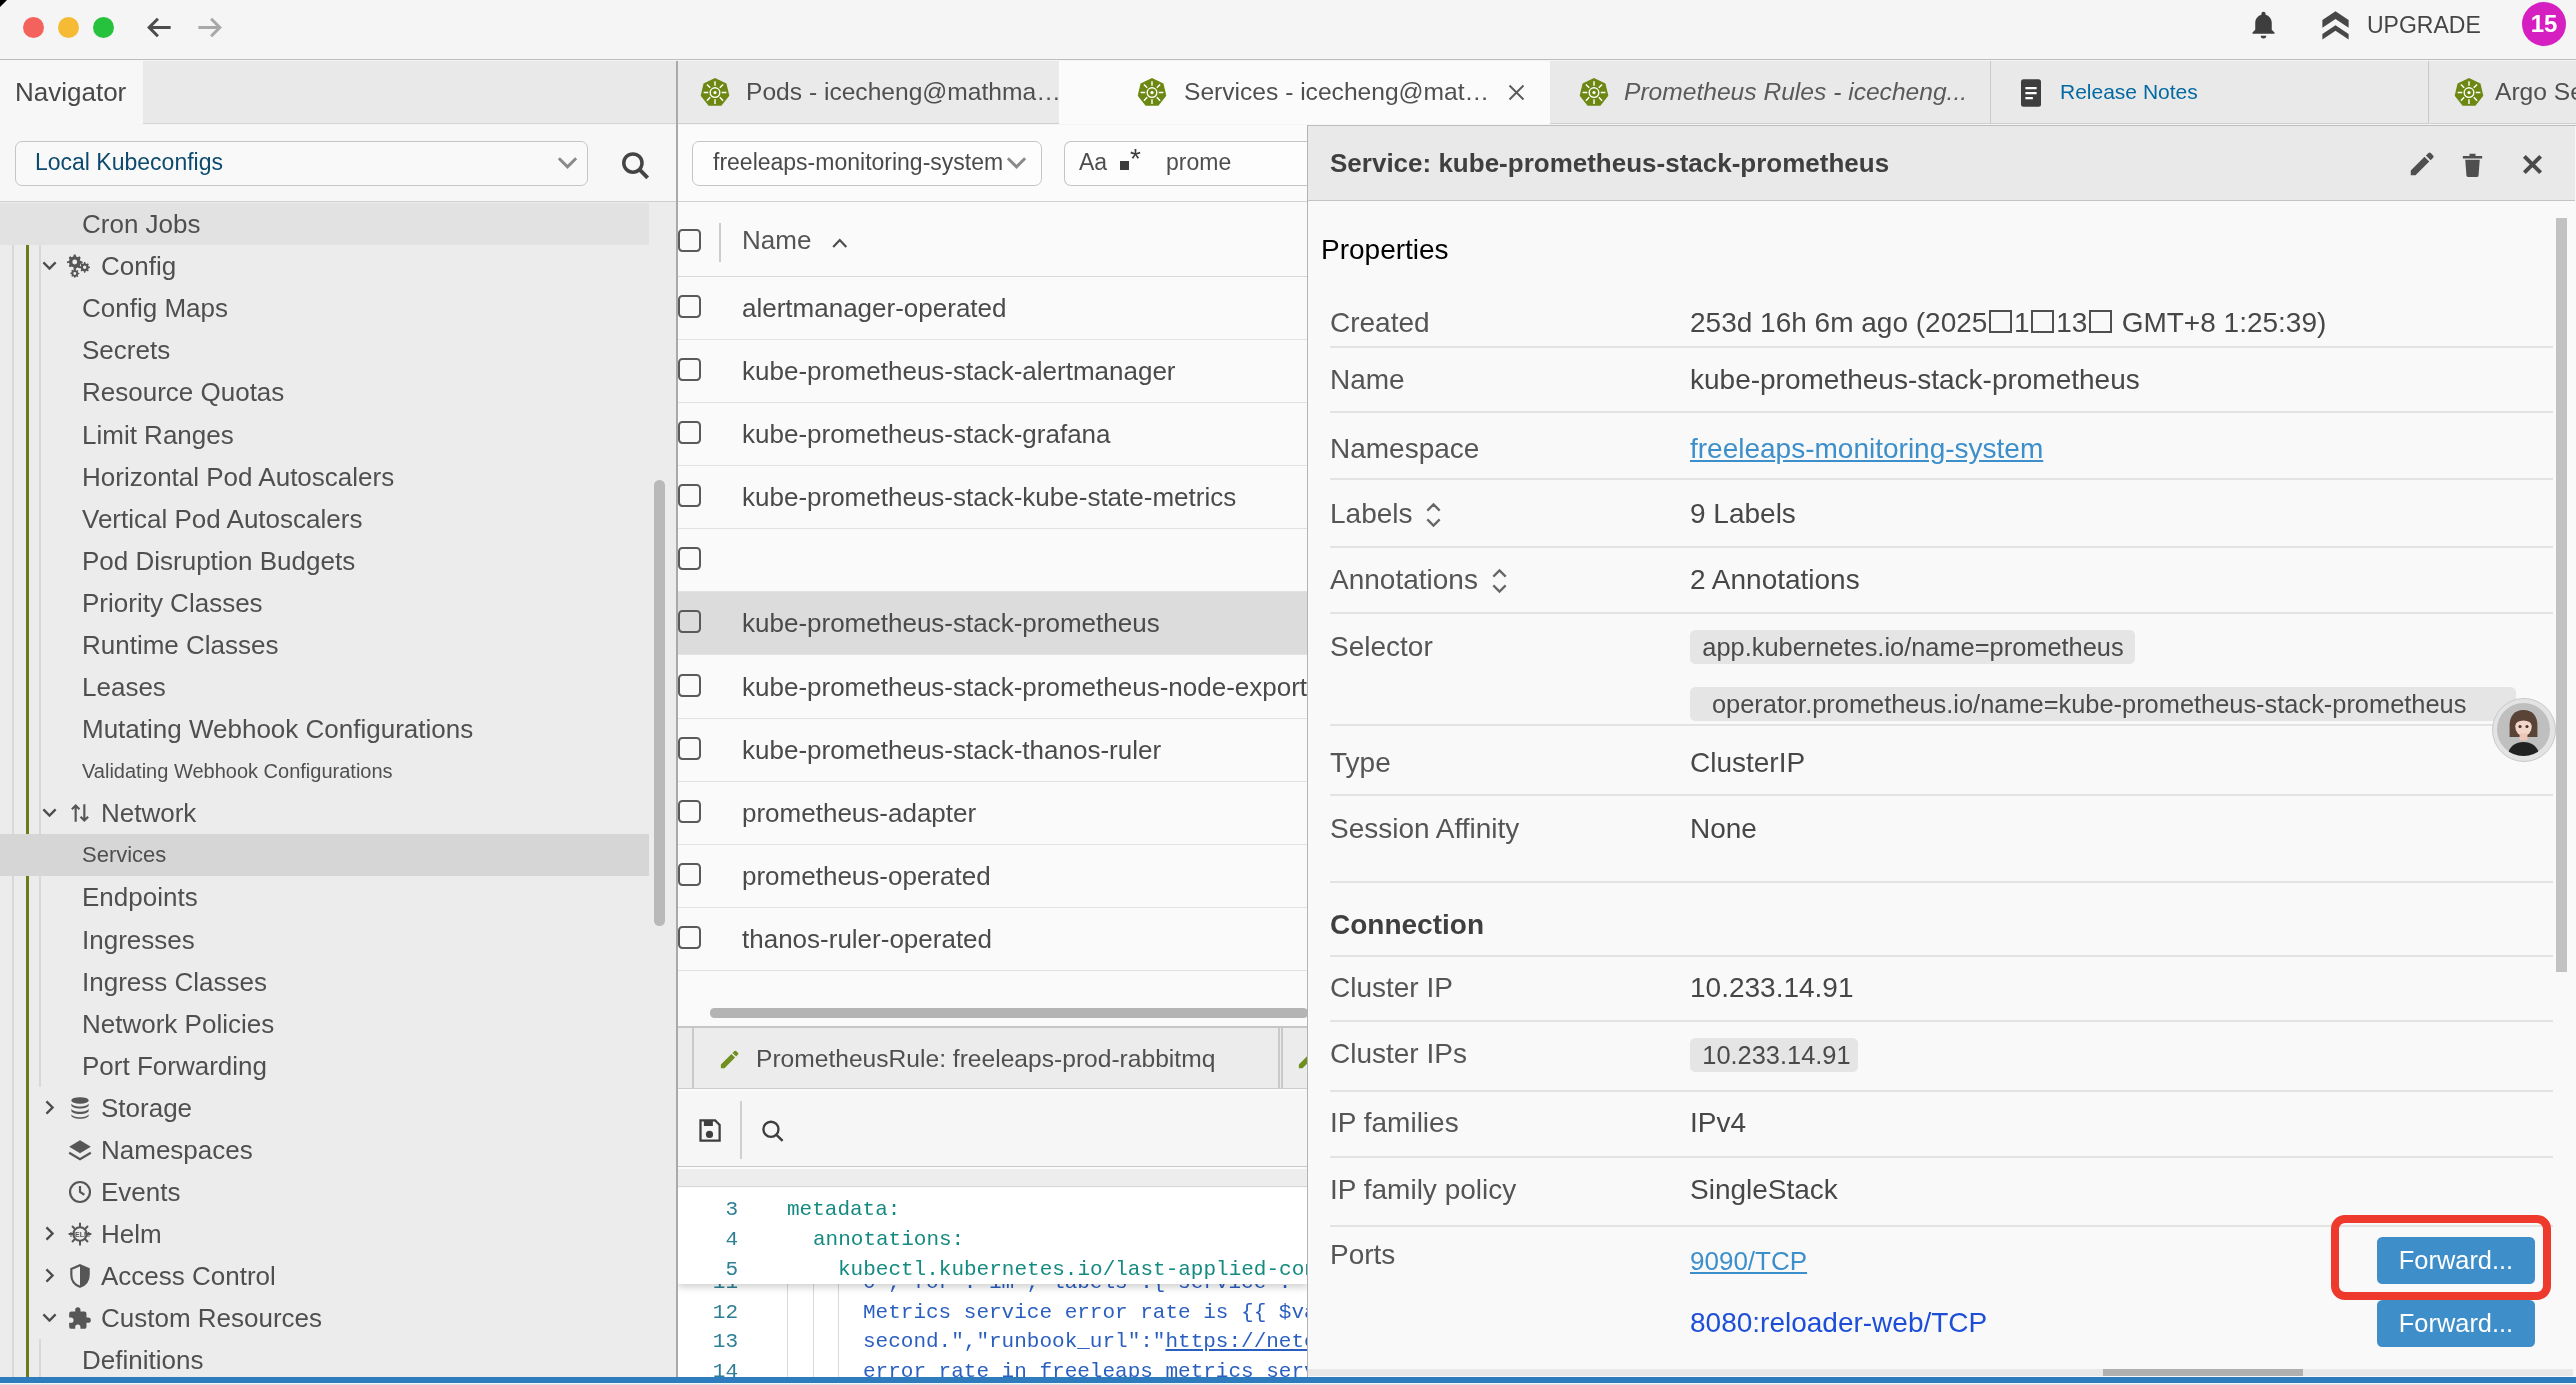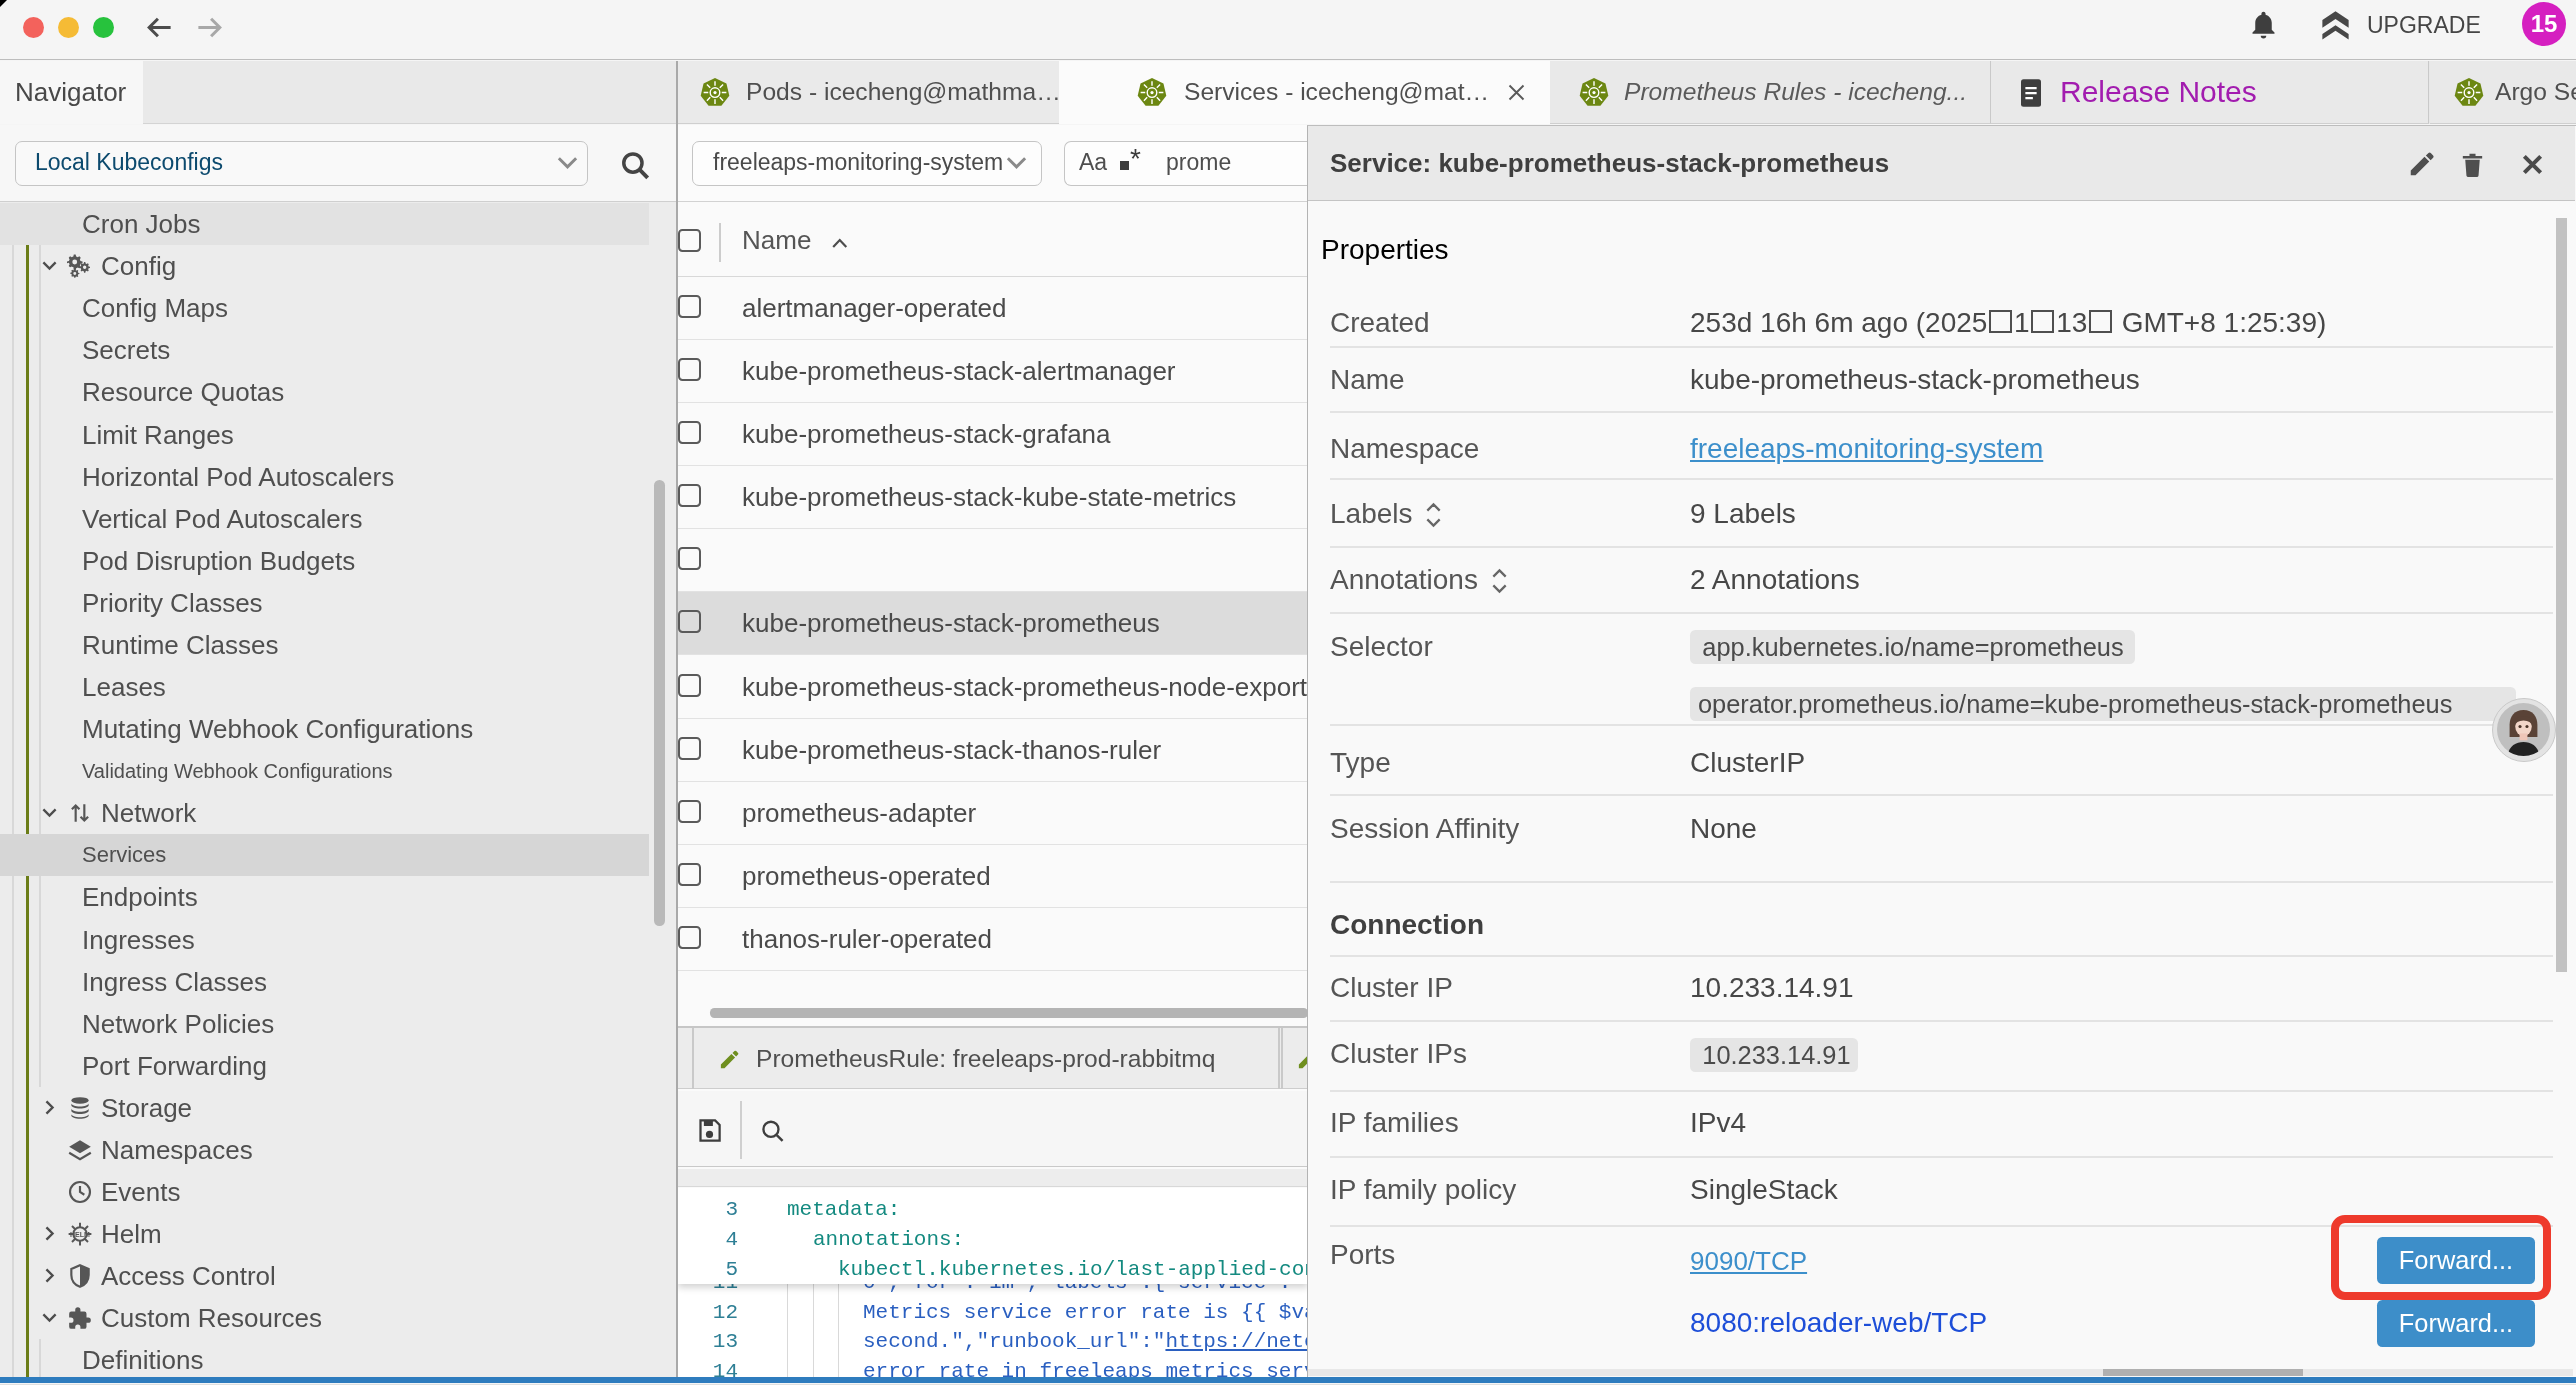--- a/index.html
+++ b/index.html
@@ -78,21 +78,21 @@
         <circle cx="18" cy="17.5" r="1.8" fill="#fff"></circle>
       </svg>
     </div>
   <div class="abs tov" style="left:1624px;top:0;width:351px;height:61px;line-height:61px;font-size:24.6px;font-style:italic;color:#5a5a5a">Prometheus Rules - icecheng...</div>
 
   <div class="abs" style="left:1991px;top:0;width:438px;height:63px;background:#e9e9e9;border-bottom:1.8px solid #cfcfcf;border-right:1.8px solid #c9c9c9"></div>
   <svg class="abs" style="left:2016px;top:16.7px" width="30" height="30" viewBox="0 0 24 24">
       <path fill="#3e3e3e" d="M4 3 a2 2 0 0 1 2-2 h12 a2 2 0 0 1 2 2 v18 a2 2 0 0 1-2 2 H6 a2 2 0 0 1-2-2z"></path>
       <path stroke="#fff" stroke-width="1.8" d="M7.5 8 h9 M7.5 12 h9 M7.5 16 h6"></path>
     </svg>
-  <div class="abs" style="left:2060px;top:0;height:61px;line-height:61px;font-size:30px;color:#a21caf">Release Notes</div>
+  <div class="abs" style="left:2060px;top:0;height:61px;line-height:61px;font-size:21px;color:#0369a1">Release Notes</div>
 
   <div class="abs" style="left:2430px;top:0;width:146px;height:63px;background:#e9e9e9;border-bottom:1.8px solid #cfcfcf"></div>
   <div class="abs" style="left:2453px;top:16px" id="k8s4">
       <svg width="32" height="32" viewBox="0 0 36 36">
         <path fill="#6c8712" d="M18 1 L30.9 7.2 L34.1 21.2 L25.2 32.4 L10.8 32.4 L1.9 21.2 L5.1 7.2 Z"></path>
         <g stroke="#fff" stroke-width="1.6" fill="none">
           <circle cx="18" cy="17.5" r="5.4"></circle>
           <path d="M18.0 9.9 L18.0 4.7 M23.4 12.1 L27.1 8.4 M25.6 17.5 L30.8 17.5 M23.4 22.9 L27.1 26.6 M18.0 25.1 L18.0 30.3 M12.6 22.9 L8.9 26.6 M10.4 17.5 L5.2 17.5 M12.6 12.1 L8.9 8.4"></path>
         </g>
         <circle cx="18" cy="17.5" r="1.8" fill="#fff"></circle>
@@ -416,21 +416,21 @@
     <div class="abs ell" style="left:382px;top:367px;width:859px;height:42px;line-height:42px;font-size:28px;color:#474747">9 Labels</div>
     <div class="abs" style="left:22px;top:420px;width:1223px;height:1.8px;background:#e3e3e3"></div>
     <div class="abs ell" style="left:22px;top:433px;width:351px;height:42px;line-height:42px;font-size:28px;color:#555">Annotations</div>
     <svg class="abs" style="left:180px;top:440px" width="23" height="30" viewBox="0 0 26 34">
       <path d="M6 12 L13 5 L20 12 M6 22 L13 29 L20 22" stroke="#666" stroke-width="2.6" fill="none"></path>
     </svg>
     <div class="abs ell" style="left:382px;top:433px;width:859px;height:42px;line-height:42px;font-size:28px;color:#474747">2 Annotations</div>
     <div class="abs" style="left:22px;top:486px;width:1223px;height:1.8px;background:#e3e3e3"></div>
     <div class="abs ell" style="left:22px;top:500px;width:351px;height:42px;line-height:42px;font-size:28px;color:#555">Selector</div>
     <div class="abs ell" style="left:382px;top:504px;width:445px;height:34px;line-height:34px;background:#e5e5e5;border-radius:5.3px;padding:0 12.3px;font-size:25.4px;color:#4a4a4a">app.kubernetes.io/name=prometheus</div>
-    <div class="abs ell" style="left:382px;top:561px;width:826px;height:34px;line-height:34px;background:#e5e5e5;border-radius:5.3px;padding:0 8px;font-size:25.4px;color:#4a4a4a">operator.prometheus.io/name=kube-prometheus-stack-prometheus</div>
+    <div class="abs ell" style="left:382px;top:561px;width:826px;height:34px;line-height:34px;background:#e5e5e5;border-radius:5.3px;padding:0 22px;font-size:25.4px;color:#4a4a4a">operator.prometheus.io/name=kube-prometheus-stack-prometheus</div>
     <div class="abs" style="left:22px;top:598px;width:1223px;height:1.8px;background:#e3e3e3"></div>
     <div class="abs ell" style="left:22px;top:616px;width:351px;height:42px;line-height:42px;font-size:28px;color:#555">Type</div>
     <div class="abs ell" style="left:382px;top:616px;width:859px;height:42px;line-height:42px;font-size:28px;color:#474747">ClusterIP</div>
     <div class="abs" style="left:22px;top:668px;width:1223px;height:1.8px;background:#e3e3e3"></div>
     <div class="abs ell" style="left:22px;top:682px;width:351px;height:42px;line-height:42px;font-size:28px;color:#555">Session Affinity</div>
     <div class="abs ell" style="left:382px;top:682px;width:859px;height:42px;line-height:42px;font-size:28px;color:#474747">None</div>
     <div class="abs" style="left:22px;top:755px;width:1223px;height:1.8px;background:#e3e3e3"></div>
     <div class="abs" style="left:22px;top:778px;height:42px;line-height:42px;font-size:28px;font-weight:bold;color:#3f3f3f">Connection</div>
     <div class="abs" style="left:22px;top:829px;width:1223px;height:1.8px;background:#e3e3e3"></div>
     <div class="abs ell" style="left:22px;top:841px;width:351px;height:42px;line-height:42px;font-size:28px;color:#555">Cluster IP</div>

